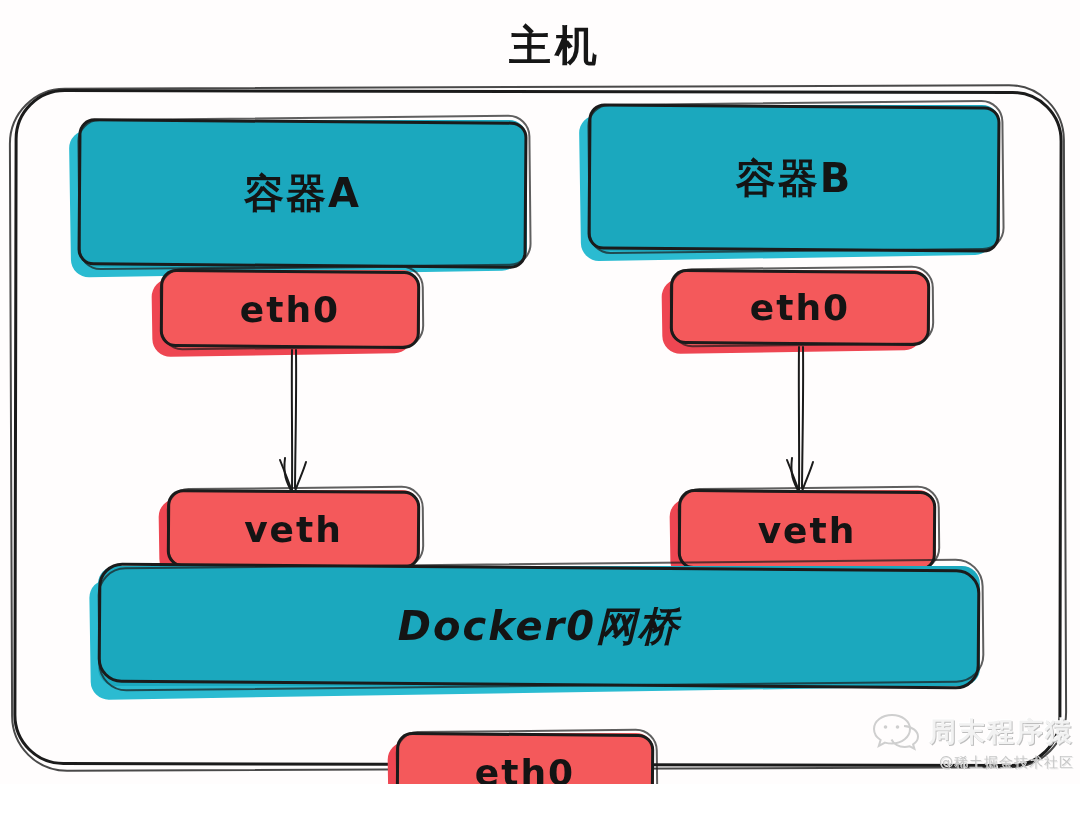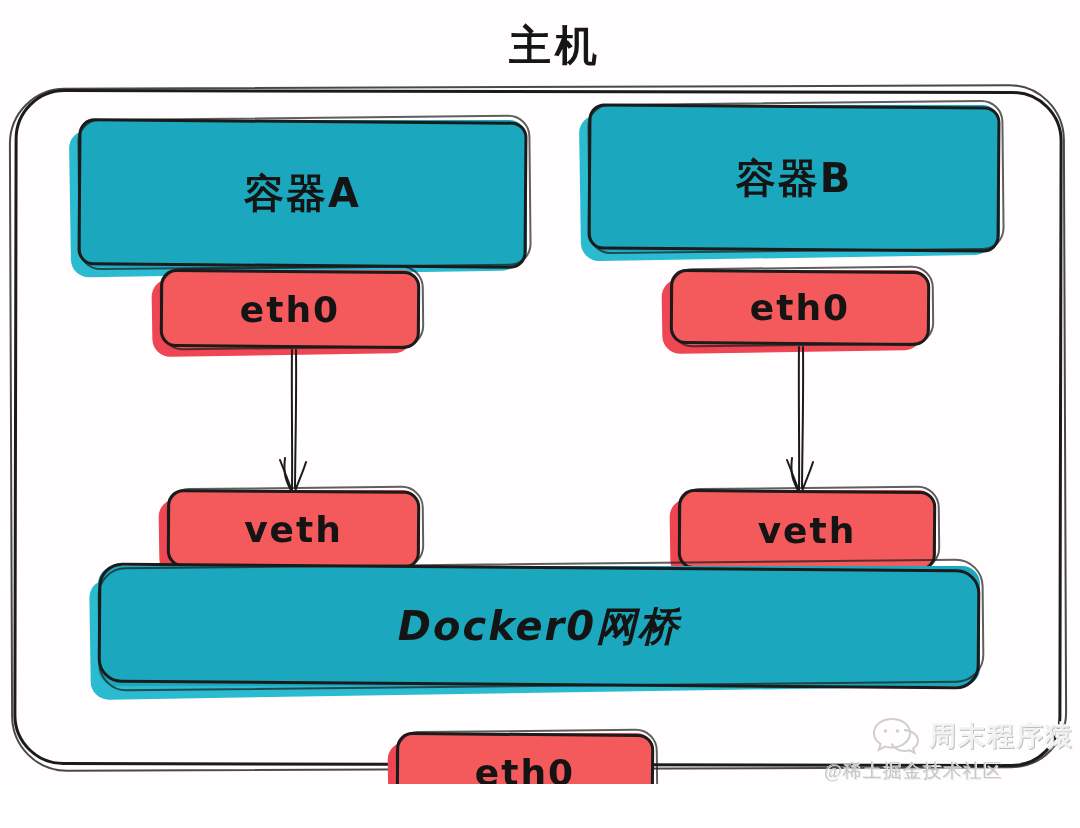--- a/index.html
+++ b/index.html
@@ -59,29 +59,29 @@
   .veth-b      { left:678px; top:490px; width:258px; height:80px; }
   .bridge      { left:98px;  top:566px; width:882px; height:120px;font-style:italic; }
   .host-eth0   { left:396px; top:733px; width:258px; height:78px; }
 
   .arrow { position:absolute; pointer-events:none; }
   .arrow-a { left:272px; top:348px; }
   .arrow-b { left:779px; top:345px; }
 
   
   .watermark {
-    position:absolute; right:6px; bottom:0; width:250px; font-family:Liberation Serif, serif;
+    position:absolute; right:6px; bottom:12px; width:250px; text-align:right;
   }
   .wm-row { display:flex; align-items:center; justify-content:flex-end; gap:6px; }
   .wm-name {
     font-size:27px; font-weight:700; letter-spacing:2px; color:#f2f2f2;
     text-shadow:1px 1px 0 #bdbdbd, -1px -1px 0 #ffffff;
   }
   .wm-handle {
-    font-size:19px; color:#c7c7c7; letter-spacing:1px; margin-top:2px;
+    font-size:14px; color:#c7c7c7; letter-spacing:1px; margin-top:2px;
     text-shadow:1px 1px 0 #e9e9e9;
   }
 </style>
 </head>
 <body>
 
 <div class="canvas">
 
   <div class="host-border">
     <div class="b1"></div>

